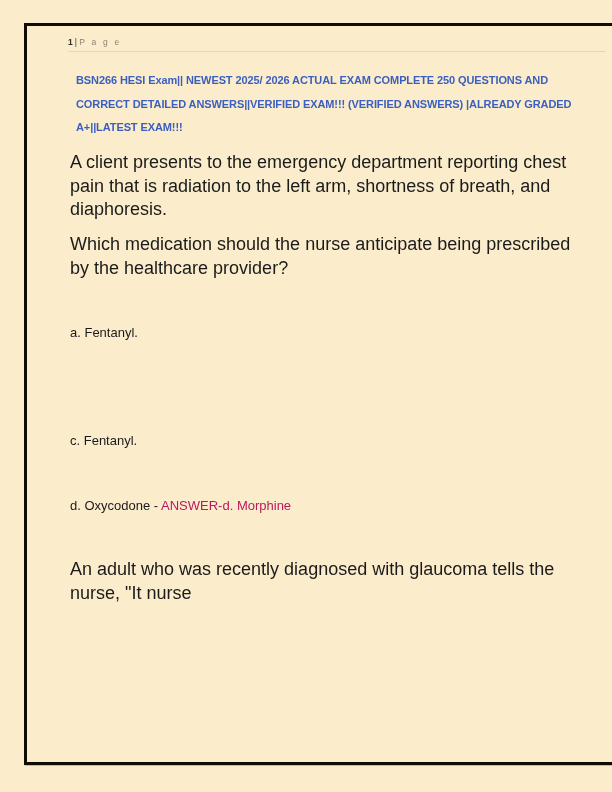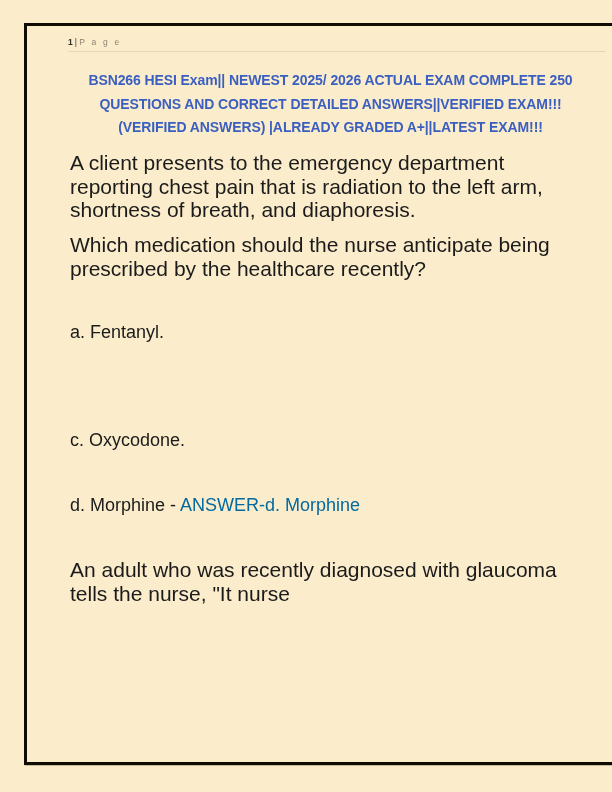--- a/index.html
+++ b/index.html
@@ -69,47 +69,46 @@
     background: #e4d7b4;
   }
 
   .content {
     padding: 0 36px 0 42px;
   }
 
   .doc-title {
     color: #3b5fc0;
     font-weight: bold;
-    font-size: 14px;
+    font-size: 11px;
     line-height: 23.6px;
-    text-align: center;
     margin: 17px 0 0 0;
     padding: 0 6px;
     letter-spacing: -0.1px;
   }
 
   p.body-para {
     color: #1b1b1b;
-    font-size: 21px;
+    font-size: 18px;
     line-height: 23.8px;
     margin: 0;
     padding: 0;
   }
 
   .gap-sm { height: 11px; }
   .gap-lg { height: 40px; }
   .gap-xl { height: 42px; }
 
   .answer-red {
-    color: #0369a1;
+    color: #be185d;
   }
 
   .opt-line {
     color: #1b1b1b;
-    font-size: 18px;
+    font-size: 13px;
     line-height: 23.8px;
     margin: 0;
   }
 </style>
 </head>
 <body>
 
 <div class="page-frame">
   <div class="page-inner">
 
@@ -128,36 +127,36 @@
         <span>DETAILED ANSWERS||VERIFIED EXAM!!! (VERIFIED</span>
         <span>ANSWERS) |ALREADY GRADED A+||LATEST EXAM!!!</span>
       </div>
 
       <div class="gap-sm"></div>
 
       <p class="body-para">A client presents to the emergency department reporting chest pain that is radiation to the left arm, shortness of breath, and diaphoresis.</p>
 
       <div class="gap-sm"></div>
 
-      <p class="body-para">Which medication should the nurse anticipate being prescribed by the healthcare recently?</p>
+      <p class="body-para">Which medication should the nurse anticipate being prescribed by the healthcare provider?</p>
 
       <div class="gap-lg"></div>
 
       <p class="opt-line">a. Fentanyl.</p>
 
       <div class="gap-xl"></div>
 
 
       <div class="gap-xl"></div>
 
-      <p class="opt-line">c. Oxycodone.</p>
+      <p class="opt-line">c. Fentanyl.</p>
 
       <div class="gap-xl"></div>
 
-      <p class="opt-line"><span>d. Morphine - </span><span class="answer-red">ANSWER-d. Morphine</span></p>
+      <p class="opt-line"><span>d. Oxycodone - </span><span class="answer-red">ANSWER-d. Morphine</span></p>
 
       <div class="gap-lg"></div>
 
       <p class="body-para">An adult who was recently diagnosed with glaucoma tells the nurse, "It nurse</p>
 
       <div class="gap-sm"></div>
 
 
     </div>
   </div>

